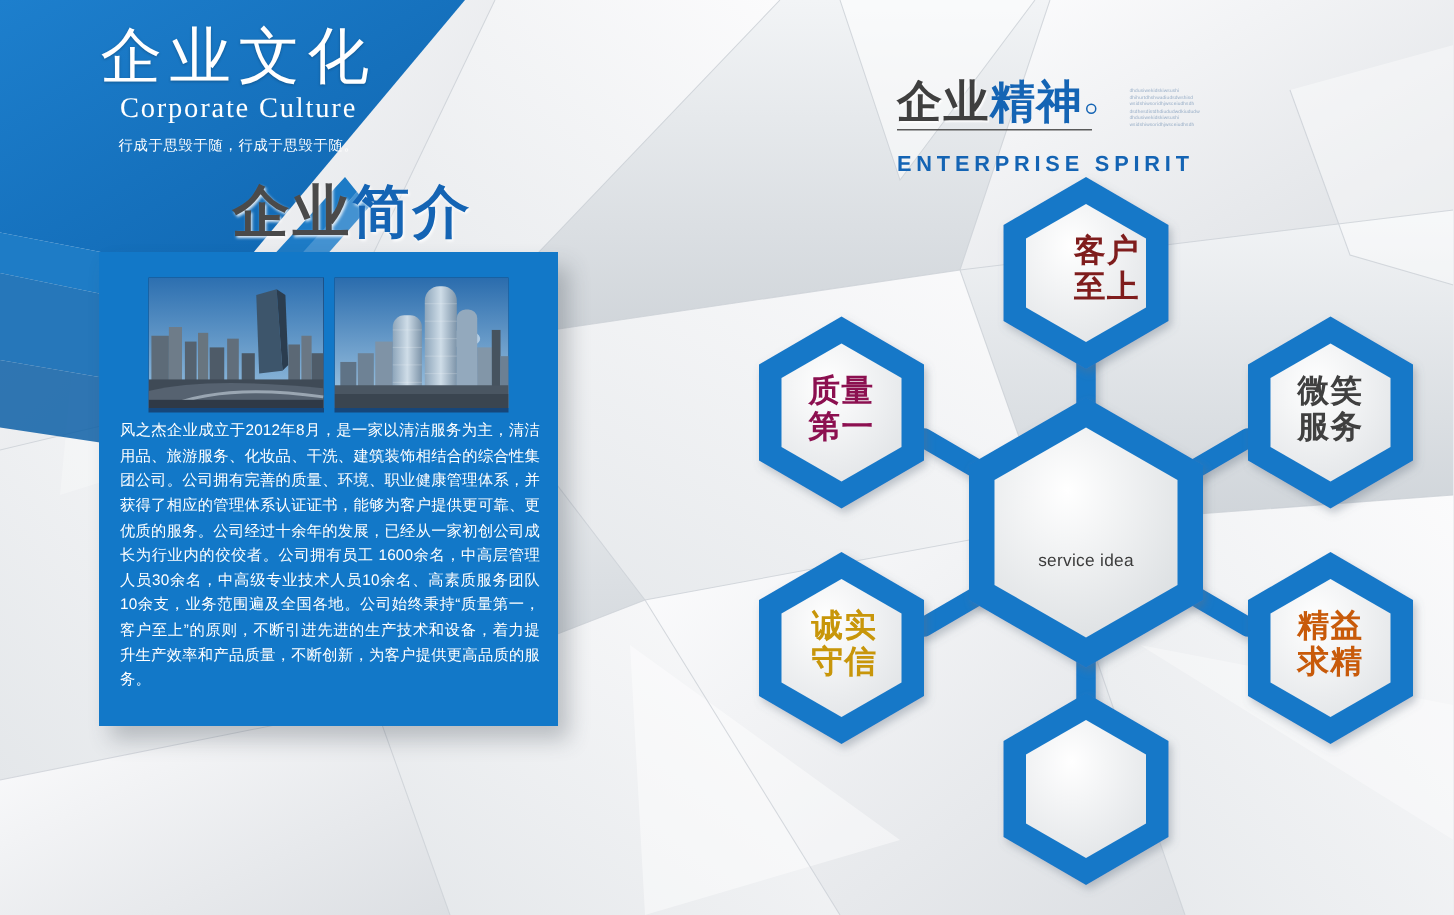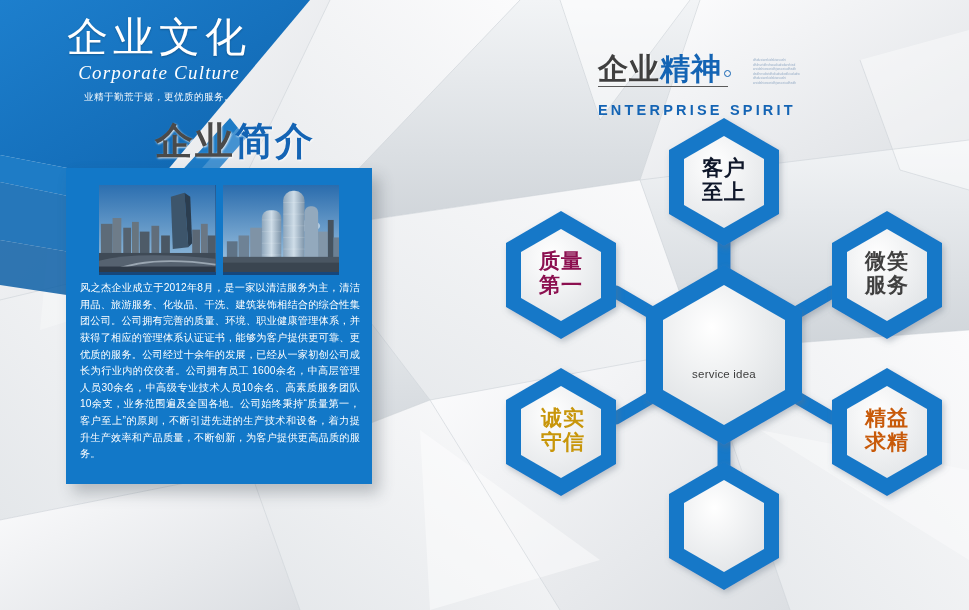--- a/index.html
+++ b/index.html
@@ -26,21 +26,21 @@
     text-align:center; color:#fff;
   }
   .banner-cn{
     font-family:"Liberation Serif", serif;
     font-size:41px; letter-spacing:5px; line-height:1.15;
     font-weight:400;
     text-shadow:0 1px 2px rgba(0,0,0,.25);
   }
   .banner-en{
     font-family:"Liberation Serif", serif;
-    font-size:19px; letter-spacing:1.2px; margin-top:1px;font-style:italic;
+    font-size:19px; letter-spacing:1.2px; margin-top:1px;
   }
   .banner-sub{
     font-size:9.5px; letter-spacing:.5px; margin-top:7px; opacity:.97;
   }
 
   
   .intro-heading{
     position:absolute; left:155px; top:116px;
     font-size:38px; font-weight:bold; letter-spacing:2px;
     text-shadow:1px 1px 2px rgba(255,255,255,.85);
@@ -181,21 +181,21 @@
       </defs>
       <polygon points="0,0 310,0 155,185 0,155" fill="url(#bgrad)"></polygon>
       <polygon points="0,155 155,185 155,200 230,118 238,128 160,215 0,182" fill="#1275c3" opacity=".95"></polygon>
       <polygon points="0,182 160,215 128,262 0,240" fill="#0f69b4" opacity=".9"></polygon>
       <polygon points="0,240 128,262 100,300 0,285" fill="#0d5fa6" opacity=".85"></polygon>
       <polygon points="163,210 238,128 246,138 172,222" fill="#1a7cc9" opacity=".8"></polygon>
     </svg>
     <div class="banner-text">
       <div class="banner-cn">企业文化</div>
       <div class="banner-en">Corporate Culture</div>
-      <div class="banner-sub">业精于勤荒于嬉，更优质的服务。</div>
+      <div class="banner-sub">行成于思毁于随，行成于思毁于随。</div>
     </div>
   </div>
 
   <div class="intro-heading">
     <span class="dk">企业</span><span class="bl">简介</span>
   </div>
 
   <div class="card">
     <div class="card-photos">
 
@@ -339,21 +339,21 @@
       </g>
 
       <g filter="url(#sh)">
         <polygon points="244,155 322,200 322,290 244,335 166,290 166,200" fill="#1878c8"></polygon>
         <polygon points="244,175 305,210 305,280 244,315 183,280 183,210" fill="url(#cenfill)"></polygon>
       </g>
     </svg>
 
     <div class="center-en" style="left:144px; top:258px;">service idea</div>
 
-    <div class="hex-label petal" style="left:194px; top:46px; width:100px; color:#0f172a;">客户
+    <div class="hex-label petal" style="left:208px; top:46px; width:100px; color:#7f1d1d;">客户
 至上</div>
     <div class="hex-label petal" style="left:357px; top:139px; width:100px; color:#404040;">微笑
 服务</div>
     <div class="hex-label petal" style="left:357px; top:296px; width:100px; color:#c85a0a;">精益
 求精</div>
     <div class="hex-label petal" style="left:33px; top:296px; width:100px; color:#c8960a;">诚实
 守信</div>
     <div class="hex-label petal" style="left:31px; top:139px; width:100px; color:#8c1050;">质量
 第一</div>
   </div>

